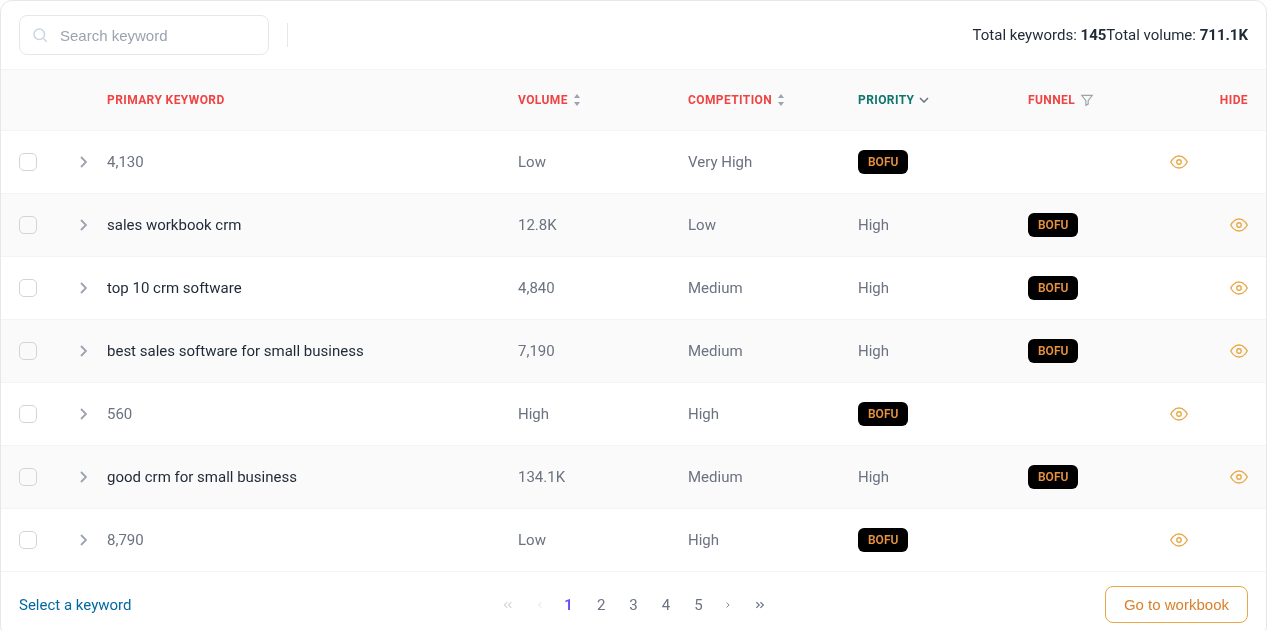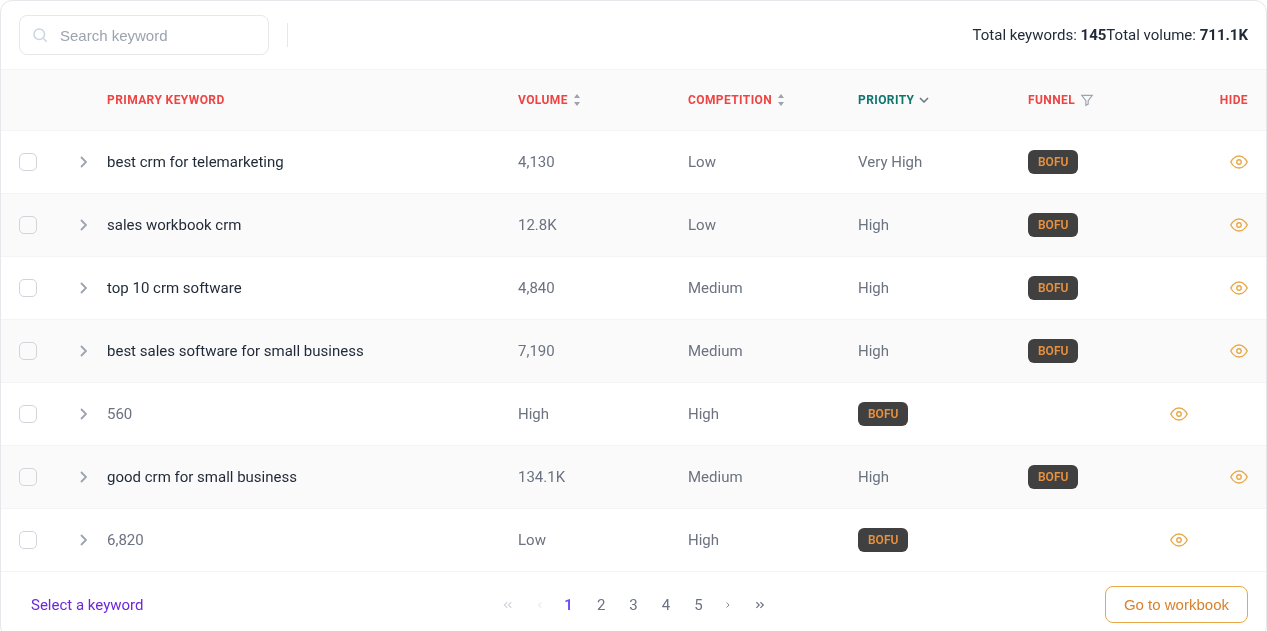--- a/index.html
+++ b/index.html
@@ -117,39 +117,39 @@
 .expand {
   display: flex;
   align-items: center;
   justify-content: center;
   cursor: pointer;
 }
 .kw { font-size: 15px; color: #1f2937; }
 .cell-muted { font-size: 15px; color: #6b7280; }
 .badge {
   display: inline-block;
-  background: #404040;
+  background: #000000;
   color: #e8913f;
   font-size: 12px;
   font-weight: 600;
   padding: 5px 10px;
   border-radius: 6px;
 }
 .eye {
   display: flex;
   justify-content: flex-end;
   cursor: pointer;
 }
 .footer {
   display: flex;
   align-items: center;
   padding: 14px 18px;
   gap: 16px;
 }
-.footer-msg { color: #6d28d9; font-size: 15px; margin-left: 12px; }
+.footer-msg { color: #0369a1; font-size: 15px; }
 .pager {
   position: absolute;
   left: 50%;
   transform: translateX(-50%);
   display: flex;
   align-items: center;
   gap: 20px;
 }
 .footer { position: relative; }
 .page-btn {
@@ -229,21 +229,20 @@
   <div id="rows">
       <div class="data-row">
         <div>
           <div class="checkbox"></div>
         </div>
         <div class="expand">
           <svg width="8" height="12" viewBox="0 0 8 12" fill="none" stroke="#9ca3af" stroke-width="1.8">
             <path d="M2 1l5 5-5 5"></path>
           </svg>
         </div>
-        <div class="kw">best crm for telemarketing</div>
         <div class="cell-muted">4,130</div>
         <div class="cell-muted">Low</div>
         <div class="cell-muted">Very High</div>
         <div><span class="badge">BOFU</span></div>
         <div class="eye">
           <svg width="18" height="18" viewBox="0 0 24 24" fill="none" stroke="#e8a847" stroke-width="1.8">
             <path d="M1 12s4-8 11-8 11 8 11 8-4 8-11 8-11-8-11-8z"></path>
             <circle cx="12" cy="12" r="3"></circle>
           </svg>
         </div>
@@ -354,21 +353,21 @@
       </div>
       <div class="data-row">
         <div>
           <div class="checkbox"></div>
         </div>
         <div class="expand">
           <svg width="8" height="12" viewBox="0 0 8 12" fill="none" stroke="#9ca3af" stroke-width="1.8">
             <path d="M2 1l5 5-5 5"></path>
           </svg>
         </div>
-        <div class="cell-muted">6,820</div>
+        <div class="cell-muted">8,790</div>
         <div class="cell-muted">Low</div>
         <div class="cell-muted">High</div>
         <div><span class="badge">BOFU</span></div>
         <div class="eye">
           <svg width="18" height="18" viewBox="0 0 24 24" fill="none" stroke="#e8a847" stroke-width="1.8">
             <path d="M1 12s4-8 11-8 11 8 11 8-4 8-11 8-11-8-11-8z"></path>
             <circle cx="12" cy="12" r="3"></circle>
           </svg>
         </div>
       </div>

